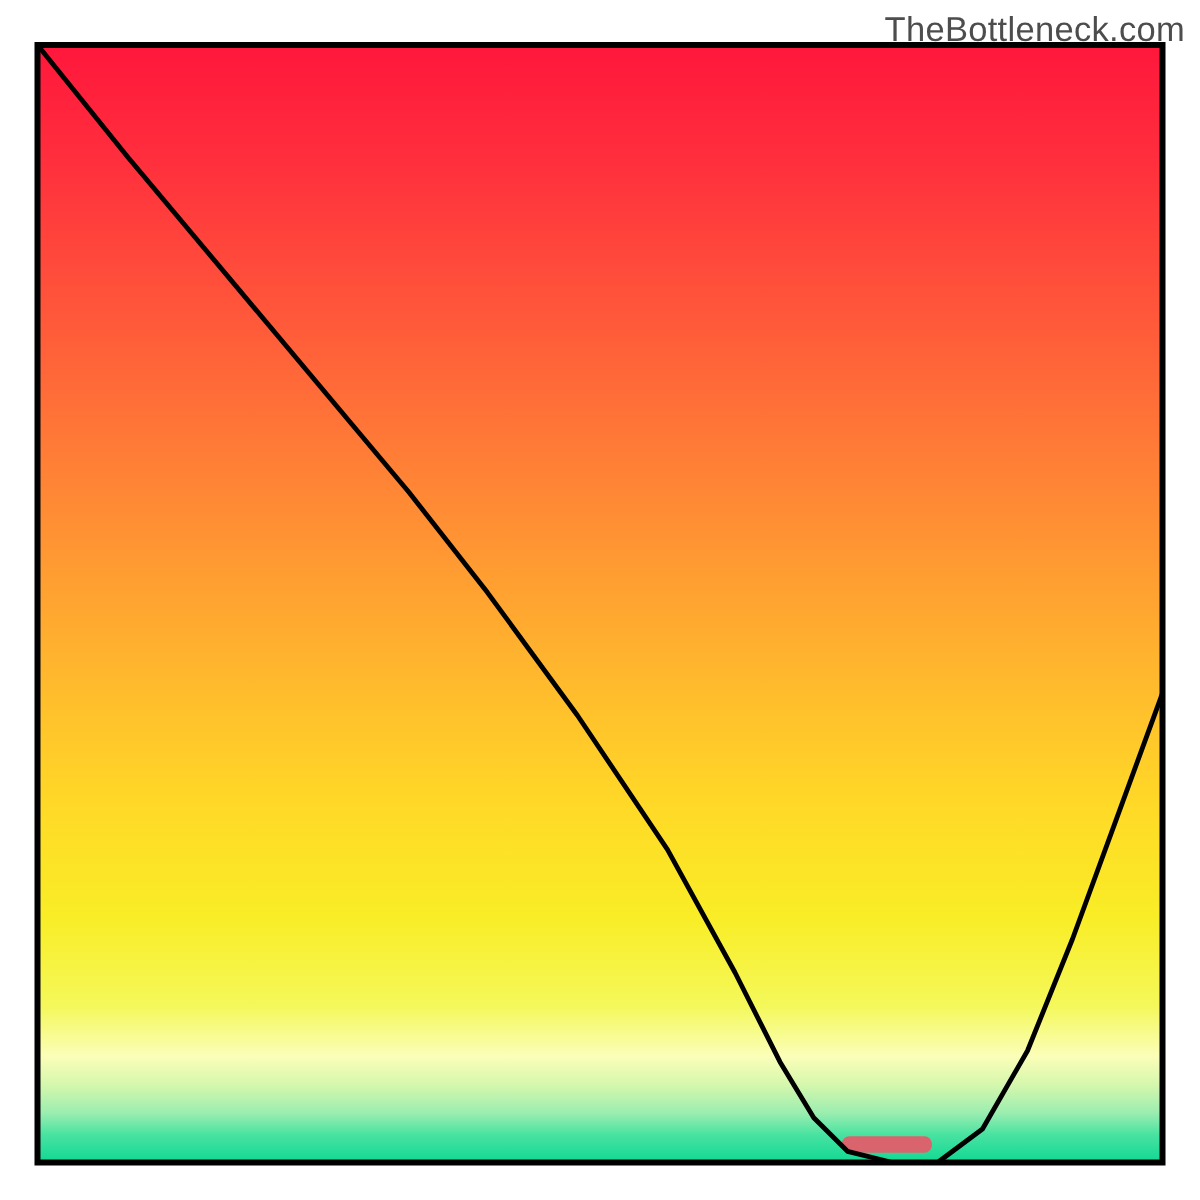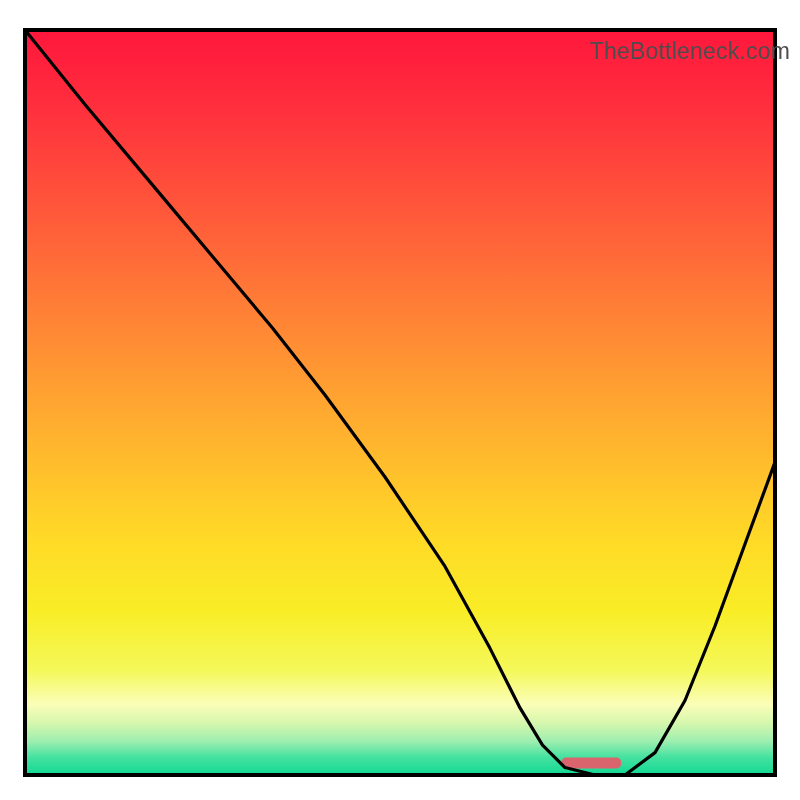--- a/index.html
+++ b/index.html
@@ -18,21 +18,20 @@
   }
   .watermark {
     position: absolute;
     top: 6px;
     right: 10px;
     color: #4d4d4d;
     font-size: 23px;
     font-weight: 500;
     letter-spacing: 0.2px;
     z-index: 10;
-    margin-top: 32px;
   }
   svg.plot {
     position: absolute;
     left: 0;
     top: 0;
     width: 800px;
     height: 800px;
     display: block;
   }
 </style>

